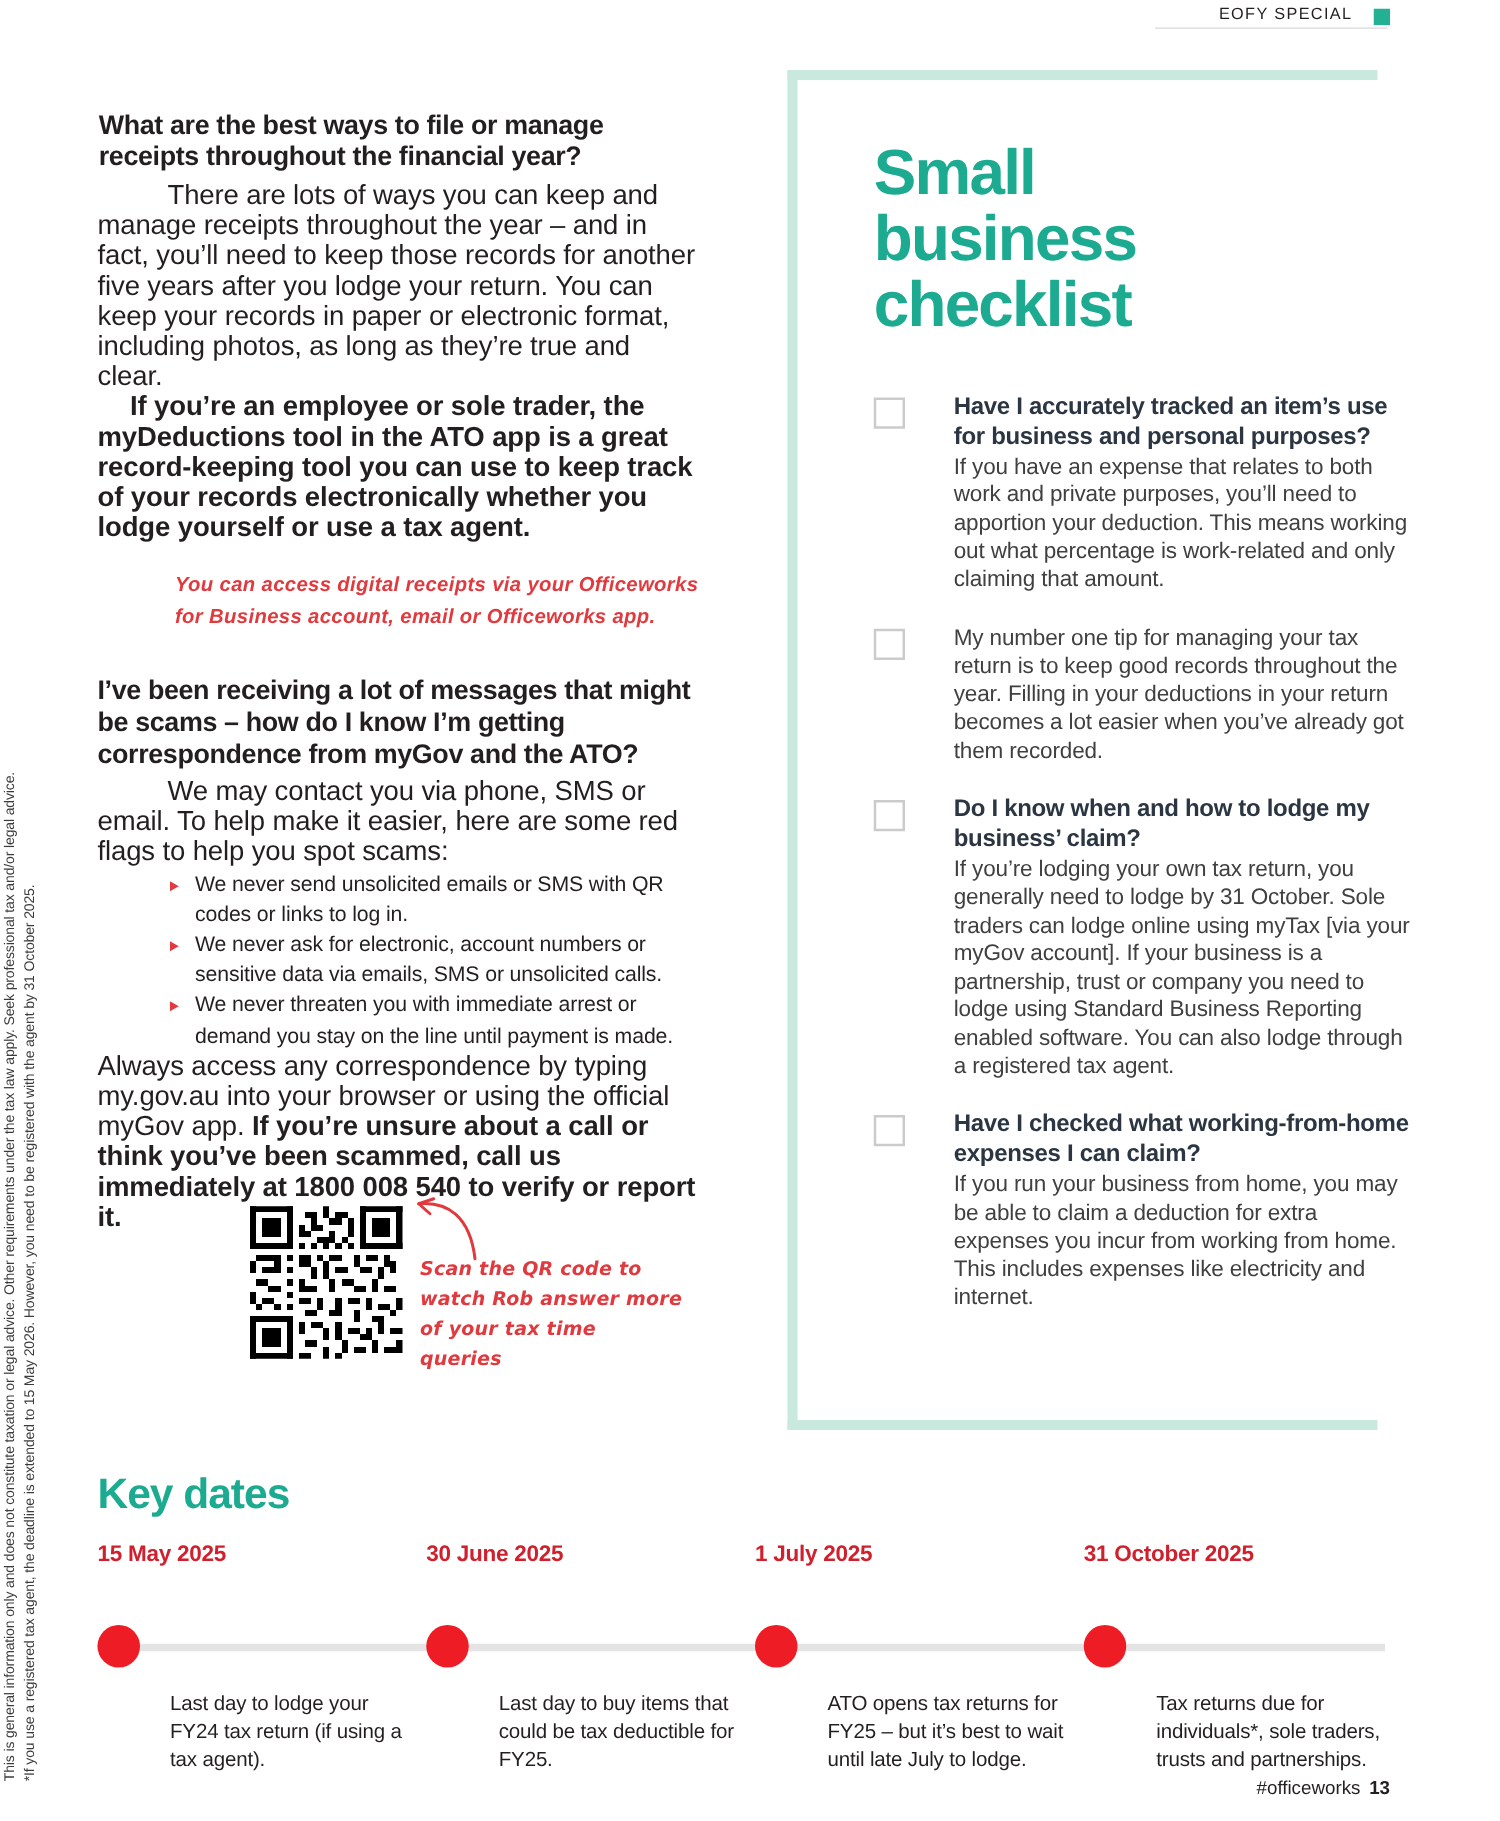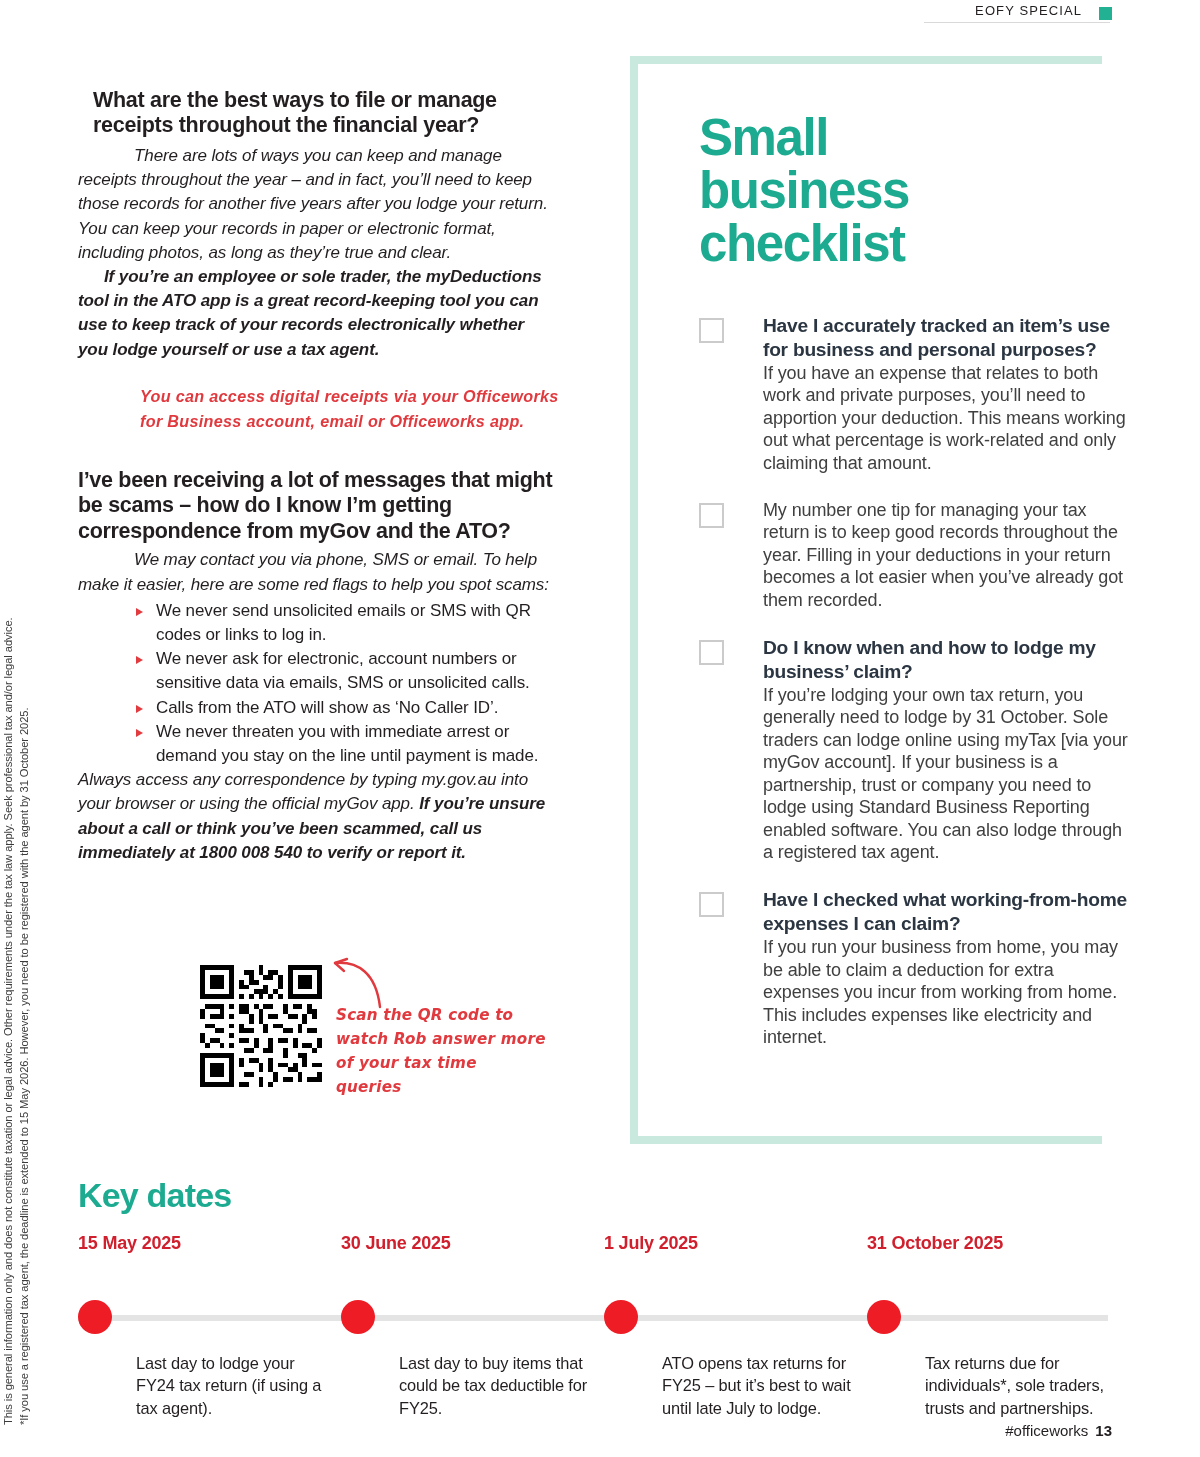--- a/index.html
+++ b/index.html
@@ -41,26 +41,26 @@
     font-size:11.2px;line-height:16px;color:#3b3b3b;letter-spacing:-0.1px;
   }
   .side-legal-inner .l1{display:block;}
   .side-legal-inner .l2{display:block;}
 
   
   .left-col{
     position:absolute;left:78px;top:88px;width:480px;
   }
   h2.q{
-    margin:0 0 6px 15px;
+    margin:0 0 6px 1px;
     font-size:21.5px;line-height:25px;font-weight:700;letter-spacing:-0.3px;color:#231f20;
   }
   p.body{
     margin:0;
-    font-size:17px;line-height:24.2px;color:#231f20;letter-spacing:-0.1px;font-style:italic;
+    font-size:22px;line-height:24.2px;color:#231f20;letter-spacing:-0.1px;
   }
   p.body.indent{ text-indent:56px; }
   p.body.indent2{ text-indent:26px; }
   .bold{font-weight:700;}
   .handwrite{
     margin:22px 0 0 62px;
     color:#e0393e;
     font-family:Liberation Sans, sans-serif;
     font-style:italic;
     font-size:16.2px;line-height:25px;font-weight:600;
@@ -193,21 +193,20 @@
   <p class="body indent2 bold">If you’re an employee or sole trader, the myDeductions tool in the ATO app is a great record-keeping tool you can use to keep track of your records electronically whether you lodge yourself or use a tax agent.</p>
 
   <div class="handwrite">You can access digital receipts via your Officeworks for Business account, email or Officeworks app.</div>
 
   <h2 class="q2">I’ve been receiving a lot of messages that might be scams – how do I know I’m getting correspondence from myGov and the ATO?</h2>
   <p class="body indent">We may contact you via phone, SMS or email. To help make it easier, here are some red flags to help you spot scams:</p>
 
   <ul class="redbul">
     <li>We never send unsolicited emails or SMS with QR codes or links to log in.</li>
     <li>We never ask for electronic, account numbers or sensitive data via emails, SMS or unsolicited calls.</li>
-    <li>Calls from the ATO will show as ‘No Caller ID’.</li>
     <li>We never threaten you with immediate arrest or demand you stay on the line until payment is made.</li>
   </ul>
 
   <p class="body after-list"><span>Always access any correspondence by typing my.gov.au into your browser or using the official myGov app. </span><span class="bold">If you’re unsure about a call or think you’ve been scammed, call us immediately at 1800 008 540 to verify or report it.</span></p>
 </div>
 
 <div class="qr-block">
   <svg class="qr-code" viewBox="0 0 25 25" shape-rendering="crispEdges">
     <rect width="25" height="25" fill="#ffffff"></rect>
     <g fill="#000000">

